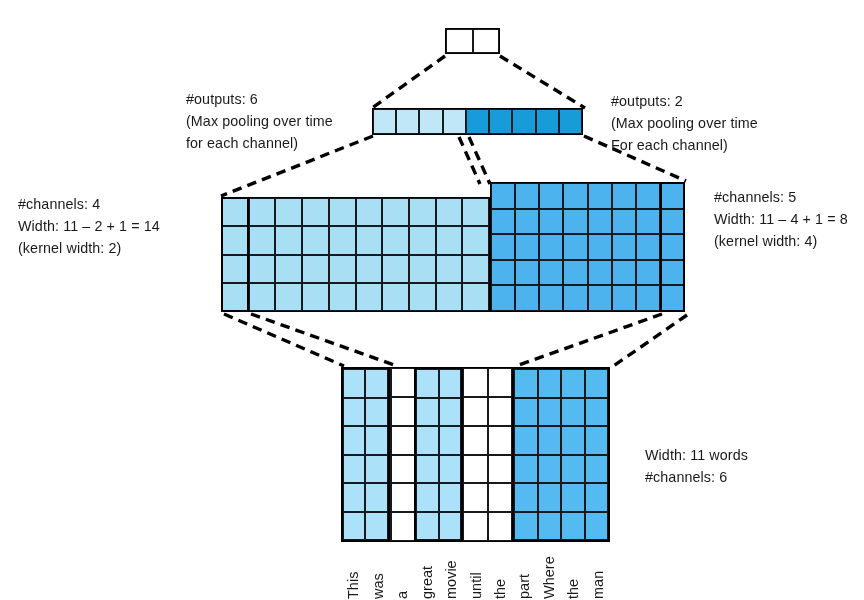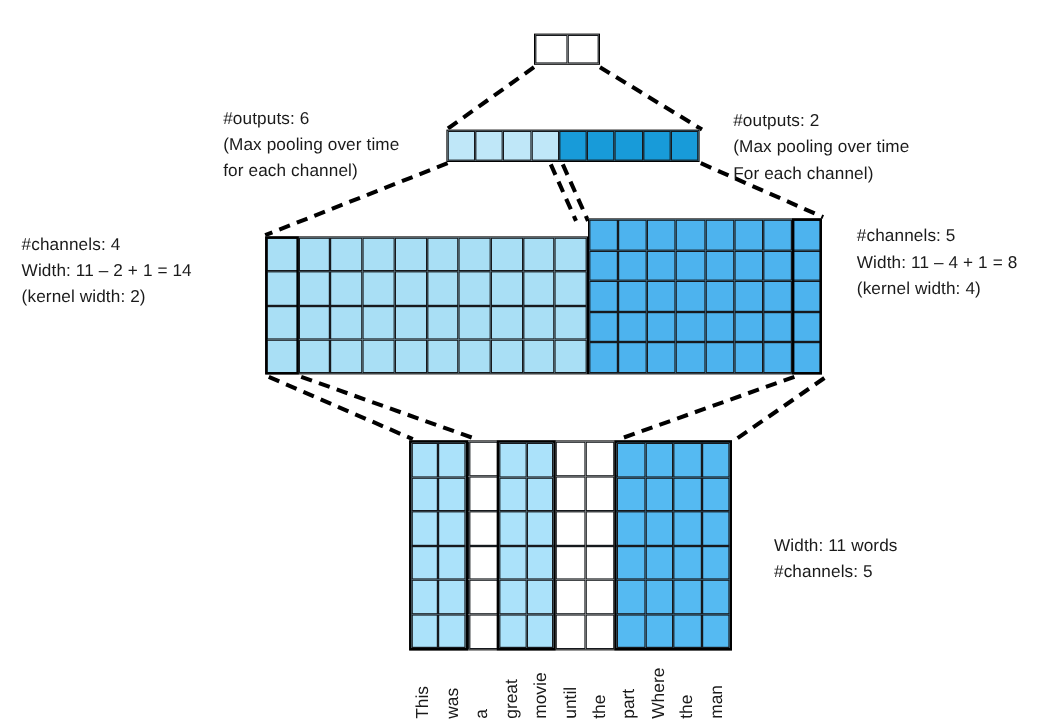--- a/index.html
+++ b/index.html
@@ -297,14 +297,14 @@
   <div class="lbl" style="left:611px;top:90px;">#outputs: 2
 (Max pooling over time
 For each channel)</div>
   <div class="lbl" style="left:18px;top:193px;">#channels: 4
 Width: 11 – 2 + 1 = 14
 (kernel width: 2)</div>
   <div class="lbl" style="left:714px;top:186px;">#channels: 5
 Width: 11 – 4 + 1 = 8
 (kernel width: 4)</div>
   <div class="lbl" style="left:645px;top:444px;">Width: 11 words
-#channels: 5</div>
+#channels: 6</div>
 </div>
 
 </body></html>

